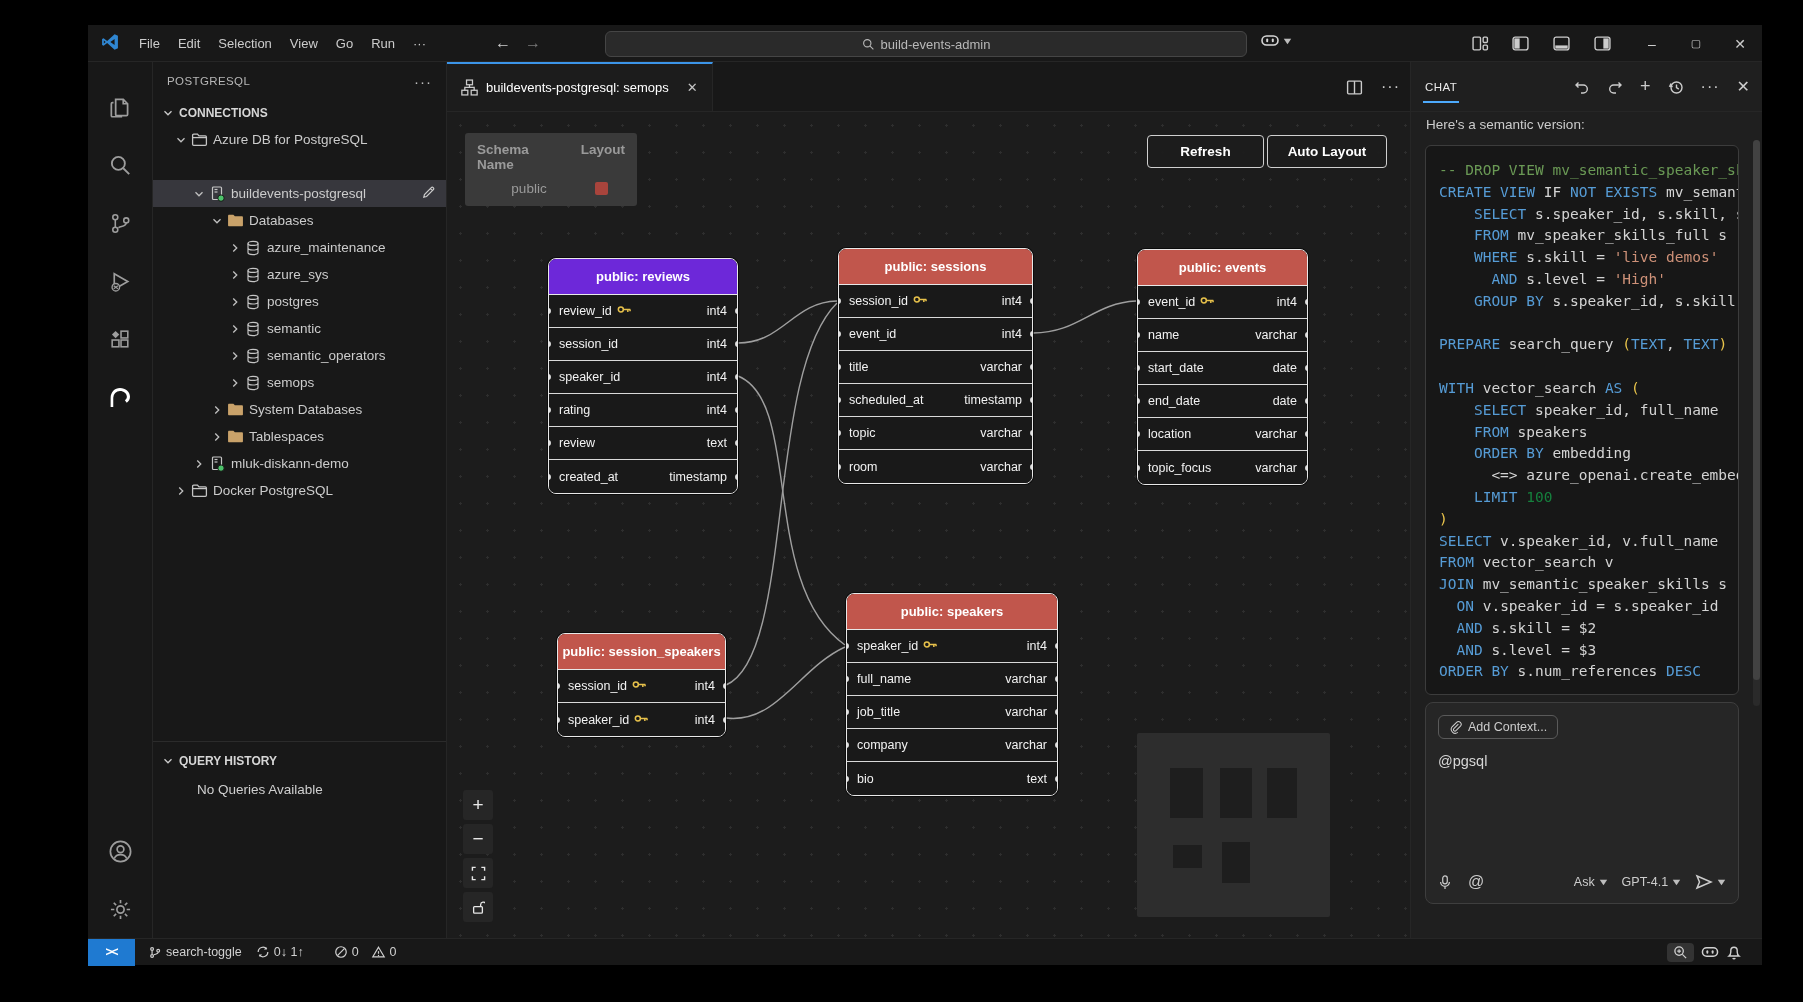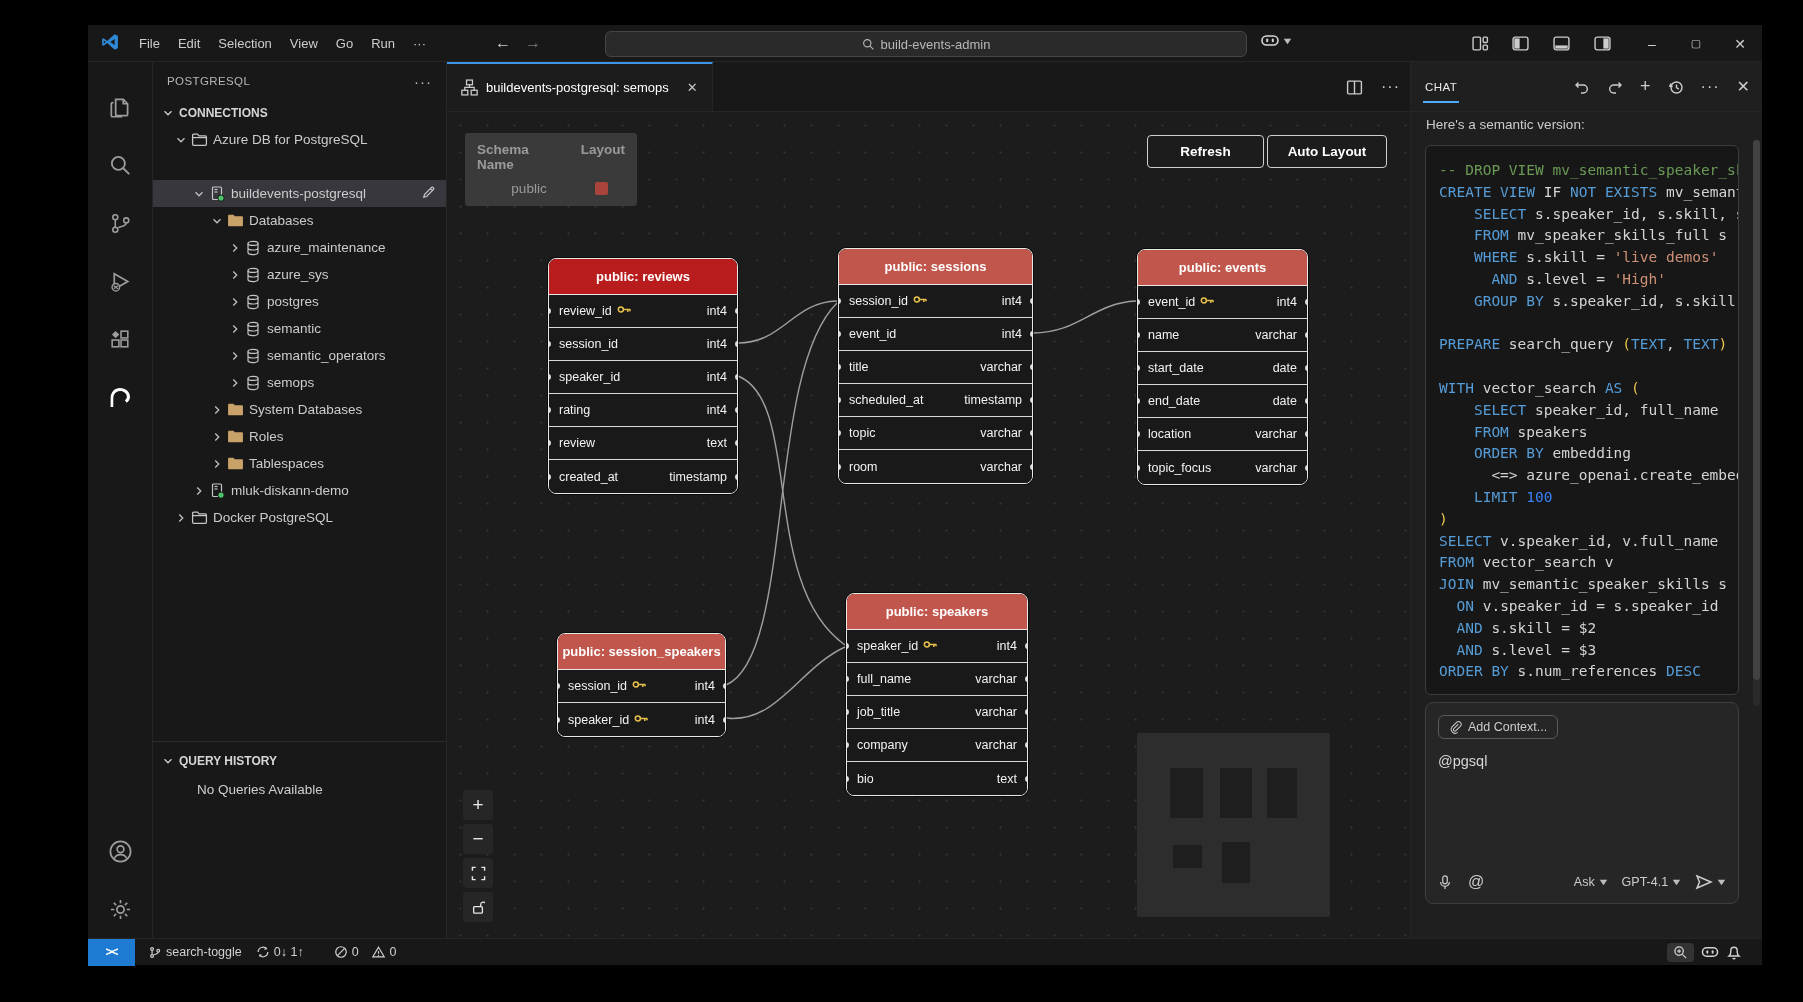--- a/index.html
+++ b/index.html
@@ -98,21 +98,21 @@
   .chat-tab { font-size:11.5px; color:#eaeaea; letter-spacing:.4px; position:relative; padding:6px 2px;}
   .chat-tab::after { content:""; position:absolute; left:0; right:0; bottom:-4px; height:2px; background:#4daafc;}
   .chat-head-icons { margin-left:auto; display:flex; gap:17px; align-items:center; color:#cccccc;}
   .chat-body { position:relative; flex:1; }
   .chat-intro { position:absolute; left:15px; top:5px; color:#cccccc; font-size:13.5px;}
   .codeblock { position:absolute; left:14px; top:33px; width:314px; height:550px; background:#171717;
     border:1px solid #3c3c3c; border-radius:6px; padding:14px 0 0 13px; overflow:hidden;
     font-family:"DejaVu Sans Mono", monospace; font-size:14.5px; line-height:21.8px; white-space:pre; color:#d4d4d4;}
   .cl { height:21.8px; }
   .c-k { color:#569cd6; } .c-c { color:#6a9955; } .c-s { color:#ce9178; }
-  .c-n { color:#3b82f6; } .c-p { color:#e9c44b; } .c-t { color:#d4d4d4; }
+  .c-n { color:#15803d; } .c-p { color:#e9c44b; } .c-t { color:#d4d4d4; }
   .chat-scroll { position:absolute; right:2px; top:28px; width:7px; height:566px; background:#2a2a2a; border-radius:4px;}
   .chat-scroll .thumb { position:absolute; left:0; width:7px; top:0; height:540px; background:#424242; border-radius:4px;}
   .inputbox { position:absolute; left:14px; top:590px; width:314px; height:202px; background:#262626;
     border:1px solid #3e3e3e; border-radius:8px; padding:12px; display:flex; flex-direction:column;}
   .ctx-chip { display:inline-flex; align-items:center; gap:6px; border:1px solid #5a5a5a; border-radius:6px;
     padding:4px 10px; color:#cccccc; font-size:12.5px; width:max-content;}
   .input-value { margin-top:14px; color:#d6d6d6; font-size:14.5px;}
   .input-bottom { margin-top:auto; display:flex; align-items:center; gap:16px; color:#cccccc; font-size:12.5px;}
   .ib-right { margin-left:auto; display:flex; align-items:center; gap:14px;}
   .dd { display:flex; align-items:center; gap:4px; }
@@ -412,33 +412,20 @@
             <span class="chev">
               <svg width="14" height="14" viewBox="0 0 16 16">
                 <path fill="none" stroke="#c0c0c0" stroke-width="1.5" d="m6 4 4 4-4 4"></path>
               </svg>
             </span>
             <span class="ticon">
               <svg width="17" height="15" viewBox="0 0 16 14">
                 <path fill="#c9a26a" d="M1 2.5c0-.6.4-1 1-1h4l1.4 1.6H14c.6 0 1 .4 1 1v7.4c0 .6-.4 1-1 1H2c-.6 0-1-.4-1-1z"></path>
               </svg>
             </span>
-            <span class="tlabel">Roles</span>
-          </div>
-          <div class="trow" style="padding-left: 56px;">
-            <span class="chev">
-              <svg width="14" height="14" viewBox="0 0 16 16">
-                <path fill="none" stroke="#c0c0c0" stroke-width="1.5" d="m6 4 4 4-4 4"></path>
-              </svg>
-            </span>
-            <span class="ticon">
-              <svg width="17" height="15" viewBox="0 0 16 14">
-                <path fill="#c9a26a" d="M1 2.5c0-.6.4-1 1-1h4l1.4 1.6H14c.6 0 1 .4 1 1v7.4c0 .6-.4 1-1 1H2c-.6 0-1-.4-1-1z"></path>
-              </svg>
-            </span>
             <span class="tlabel">Tablespaces</span>
           </div>
           <div class="trow" style="padding-left: 38px;">
             <span class="chev">
               <svg width="14" height="14" viewBox="0 0 16 16">
                 <path fill="none" stroke="#c0c0c0" stroke-width="1.5" d="m6 4 4 4-4 4"></path>
               </svg>
             </span>
             <span class="ticon">
               <svg width="16" height="17" viewBox="0 0 16 16">
@@ -515,21 +502,21 @@
             <span class="lname">public</span>
             <span class="swatch" id="legend-swatch" style="background: rgb(168, 68, 60);"></span>
           </div>
         </div>
 
         <div class="dg-btn" style="left:700px; top:23px; width:117px;">Refresh</div>
         <div class="dg-btn" style="left:820px; top:23px; width:120px;">Auto Layout</div>
 
         <div id="tables">
             <div class="tbl" style="left: 101px; top: 146px; width: 190px;">
-              <div class="tbl-h" style="background:#b91c1c">public: reviews</div>
+              <div class="tbl-h" style="background:#6d28d9">public: reviews</div>
               <div class="tbl-r">
                 <span class="cname">
                   <span>review_id</span>
                   <span><svg width="15" height="11" viewBox="0 0 18 12">
                       <circle cx="4.6" cy="6" r="3" fill="none" stroke="#e7c14b" stroke-width="1.8"></circle>
                       <path stroke="#e7c14b" stroke-width="1.8" fill="none" d="M7.6 6h8.4M13 6v3M15.7 6v2"></path>
                     </svg></span>
                 </span>
                 <span class="ctype">int4</span>
               </div>
@@ -666,21 +653,21 @@
                 <span class="cname">
                   <span>speaker_id</span>
                   <span><svg width="15" height="11" viewBox="0 0 18 12">
                       <circle cx="4.6" cy="6" r="3" fill="none" stroke="#e7c14b" stroke-width="1.8"></circle>
                       <path stroke="#e7c14b" stroke-width="1.8" fill="none" d="M7.6 6h8.4M13 6v3M15.7 6v2"></path>
                     </svg></span>
                 </span>
                 <span class="ctype">int4</span>
               </div>
             </div>
-            <div class="tbl" style="left: 399px; top: 481px; width: 182px;">
+            <div class="tbl" style="left: 399px; top: 481px; width: 212px;">
               <div class="tbl-h" style="background:#c1564c">public: speakers</div>
               <div class="tbl-r">
                 <span class="cname">
                   <span>speaker_id</span>
                   <span><svg width="15" height="11" viewBox="0 0 18 12">
                       <circle cx="4.6" cy="6" r="3" fill="none" stroke="#e7c14b" stroke-width="1.8"></circle>
                       <path stroke="#e7c14b" stroke-width="1.8" fill="none" d="M7.6 6h8.4M13 6v3M15.7 6v2"></path>
                     </svg></span>
                 </span>
                 <span class="ctype">int4</span>

